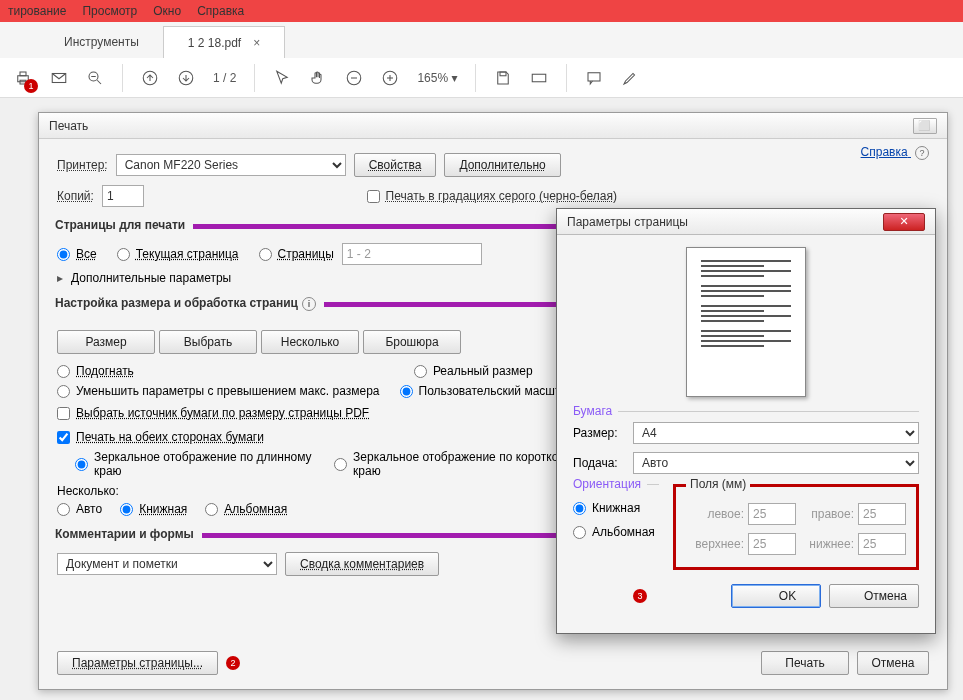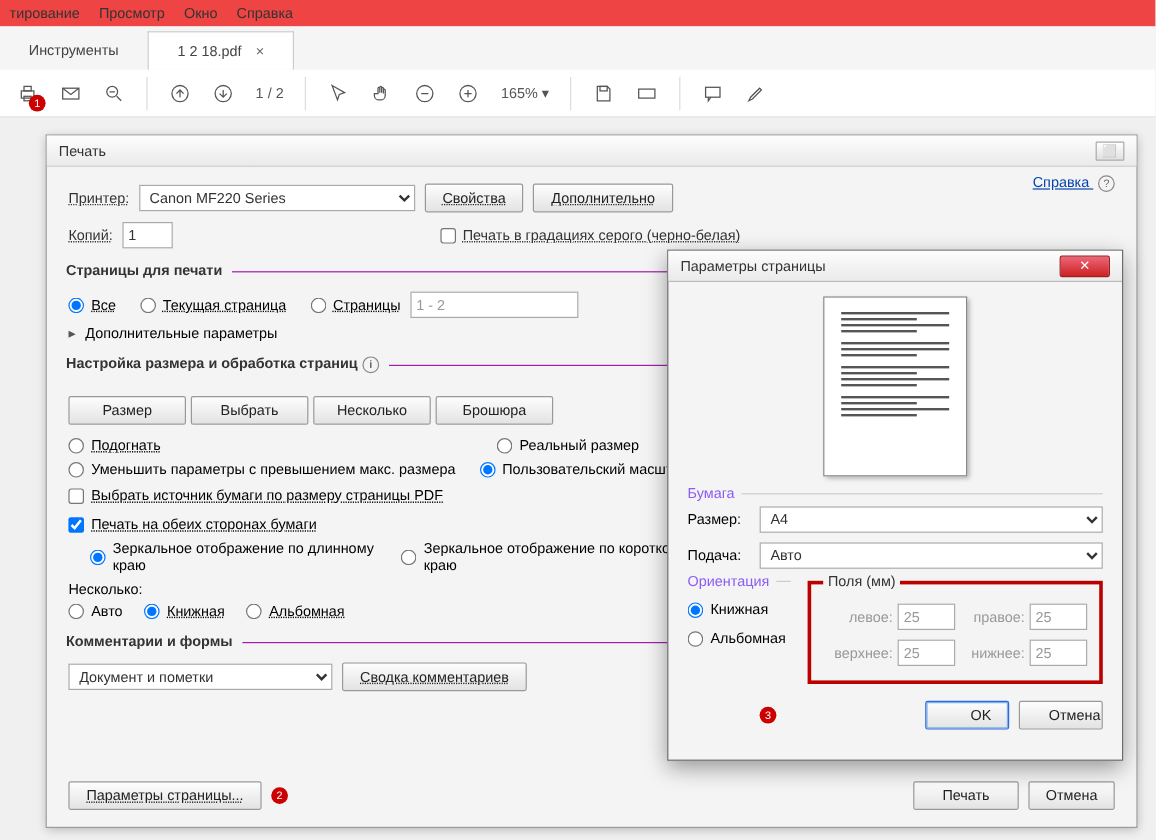--- a/index.html
+++ b/index.html
@@ -1,21 +1,21 @@
 <!DOCTYPE html>
 <html><head>
 <meta charset="utf-8">
 <style>
   * { box-sizing: border-box; margin: 0; padding: 0; font-family: "Segoe UI", Tahoma, sans-serif; font-size: 12px; }
   body { background: #f0f0f0; width: 963px; height: 700px; position: relative; overflow: hidden; }
 
   .menubar { background: #ef4444; height: 22px; display: flex; align-items: center; gap: 16px; padding: 0 8px; color: #333; }
   .menubar span { cursor: default; }
 
-  .tabbar { background: #f5f5f5; height: 36px; display: flex; align-items: flex-end; }
+  .tabbar { background: #f5f5f5; height: 36px; display: flex; align-items: flex-end; padding-left: 40px; }
   .tab { height: 32px; padding: 0 24px; display: flex; align-items: center; color: #444; position: relative; }
   .tab.active { background: #fff; border-top: 1px solid #ccc; border-left: 1px solid #ccc; border-right: 1px solid #ccc; }
   .tab .close { margin-left: 12px; color: #666; }
 
   .toolbar { background: #fff; height: 40px; display: flex; align-items: center; gap: 18px; padding: 0 14px; border-bottom: 1px solid #ddd; }
   .toolbar .sep { width: 1px; height: 28px; background: #ddd; }
   .ticon { width: 18px; height: 18px; display: inline-block; color: #555; position: relative; }
   .ticon svg { width: 18px; height: 18px; stroke: #555; fill: none; stroke-width: 1.4; }
   .toolbar .pagenum { color: #555; }
   .zoom { color: #555; }
@@ -29,21 +29,21 @@
   .winbtn { width: 24px; height: 16px; border: 1px solid #aaa; background: linear-gradient(#fff,#e0e0e0); border-radius: 1px; display: flex; align-items: center; justify-content: center; font-size: 10px; color: #444;}
   .dlg-body { position: relative; padding: 14px 18px; height: calc(100% - 26px); }
 
   .label { color: #333; }
   .link { color: #0645ad; text-decoration: underline; cursor: pointer; }
   select, input[type=text] { border: 1px solid #aaa; background: #fff; height: 22px; padding: 0 4px; color: #333; }
   select { appearance: menulist; }
   .btn { border: 1px solid #999; background: linear-gradient(#fdfdfd,#e3e3e3); height: 24px; padding: 0 14px; color: #222; border-radius: 2px; cursor: default; display: inline-flex; align-items: center; }
   .dotted { text-decoration: underline dotted; }
 
-  fieldset { border: none; border-top: 1px solid #a21caf; margin-top: 12px; padding-top: 10px; position: relative; }
+  fieldset { border: none; border-top: 5px solid #a21caf; margin-top: 12px; padding-top: 10px; position: relative; }
   fieldset > legend { color: #333; font-weight: bold; padding-right: 8px; background: #f4f4f4; margin-left: -2px; position: relative; top: -1px; }
 
   .row { display: flex; align-items: center; gap: 8px; }
   .radio, .check { display: inline-flex; align-items: center; gap: 6px; }
   input[type=radio], input[type=checkbox] { width: 13px; height: 13px; }
 
   .segbtns { display: flex; gap: 4px; margin-top: 8px; align-items: flex-end; }
   .segbtns .btn { width: 98px; justify-content: center; }
 
   .info-icon { width: 14px; height: 14px; border: 1px solid #888; border-radius: 50%; display: inline-flex; align-items: center; justify-content: center; font-size: 9px; color: #666; margin-left: 4px;}
@@ -69,21 +69,21 @@
 
   .ps-lower { display: flex; gap: 14px; }
   .ps-col { flex: 0 0 86px; }
   .margins-box { flex: 1; border: 3px solid #b00; padding: 8px 10px 12px; position: relative; }
   .margins-box .mtitle { position: relative; top: -18px; background: #f4f4f4; display: inline-block; padding: 0 4px; color: #333; }
   .margins-grid { display: grid; grid-template-columns: auto 48px auto 48px; gap: 8px 4px; align-items: center; }
   .margins-grid .ml { color: #999; text-align: right; }
   .margins-grid input { width: 48px; color: #999; }
 
   .ps-foot { display: flex; gap: 8px; justify-content: flex-end; margin-top: 14px; align-items: center; }
-  .ps-foot .btn { width: 70px; justify-content: center; padding-left: 37px; }
+  .ps-foot .btn { width: 90px; justify-content: center; padding-left: 37px; }
   .ps-foot .btn.ok { border: 1px solid #2a6bd9; box-shadow: 0 0 0 1px #7db0f0 inset; }
 
 </style>
 </head>
 <body>
 
 <div class="menubar">
   <span>тирование</span>
   <span>Просмотр</span>
   <span>Окно</span>

